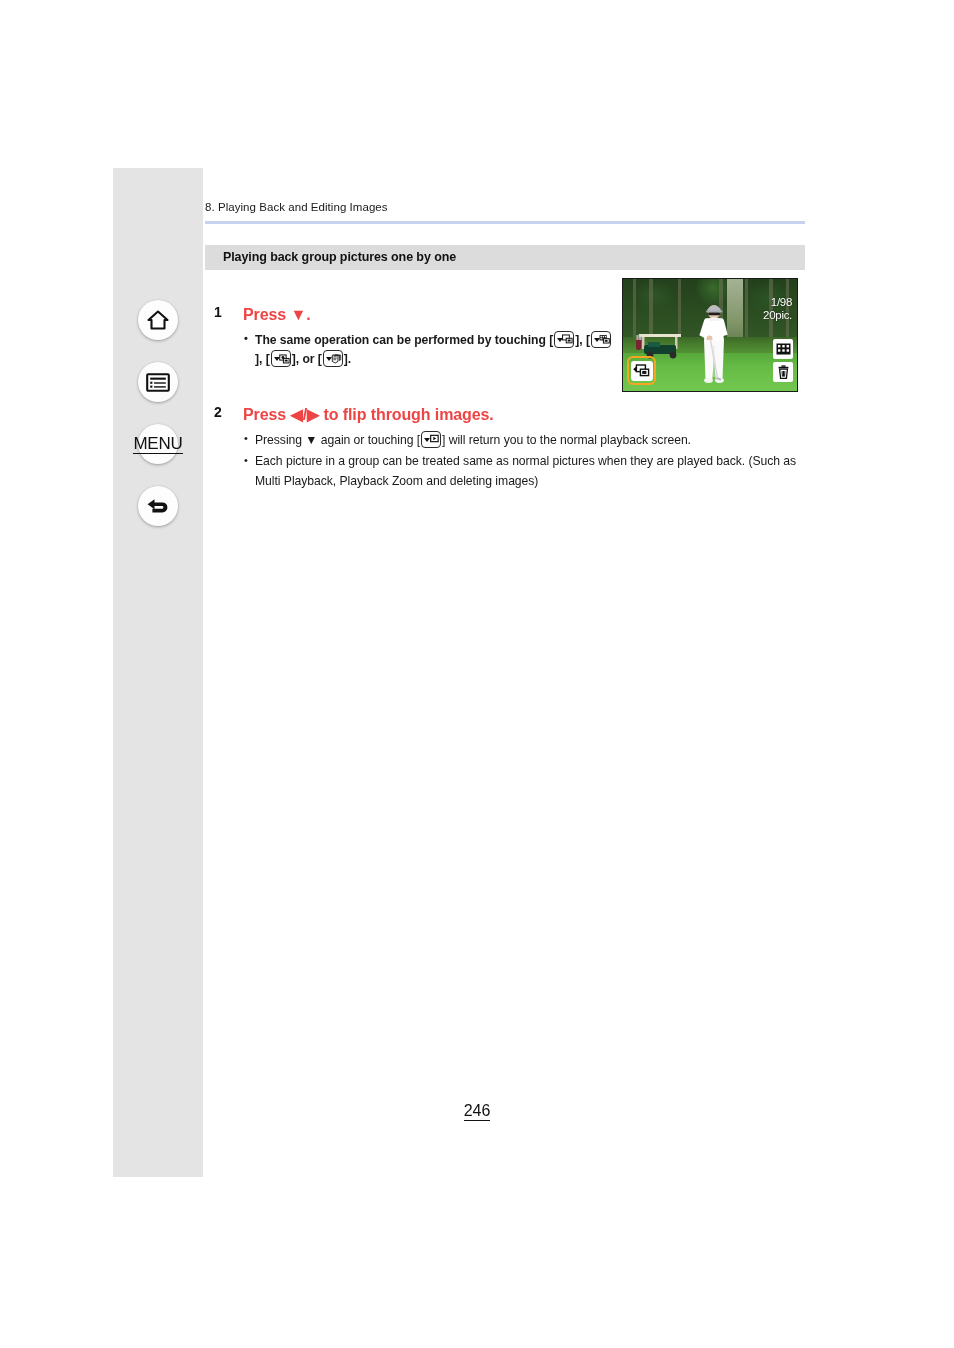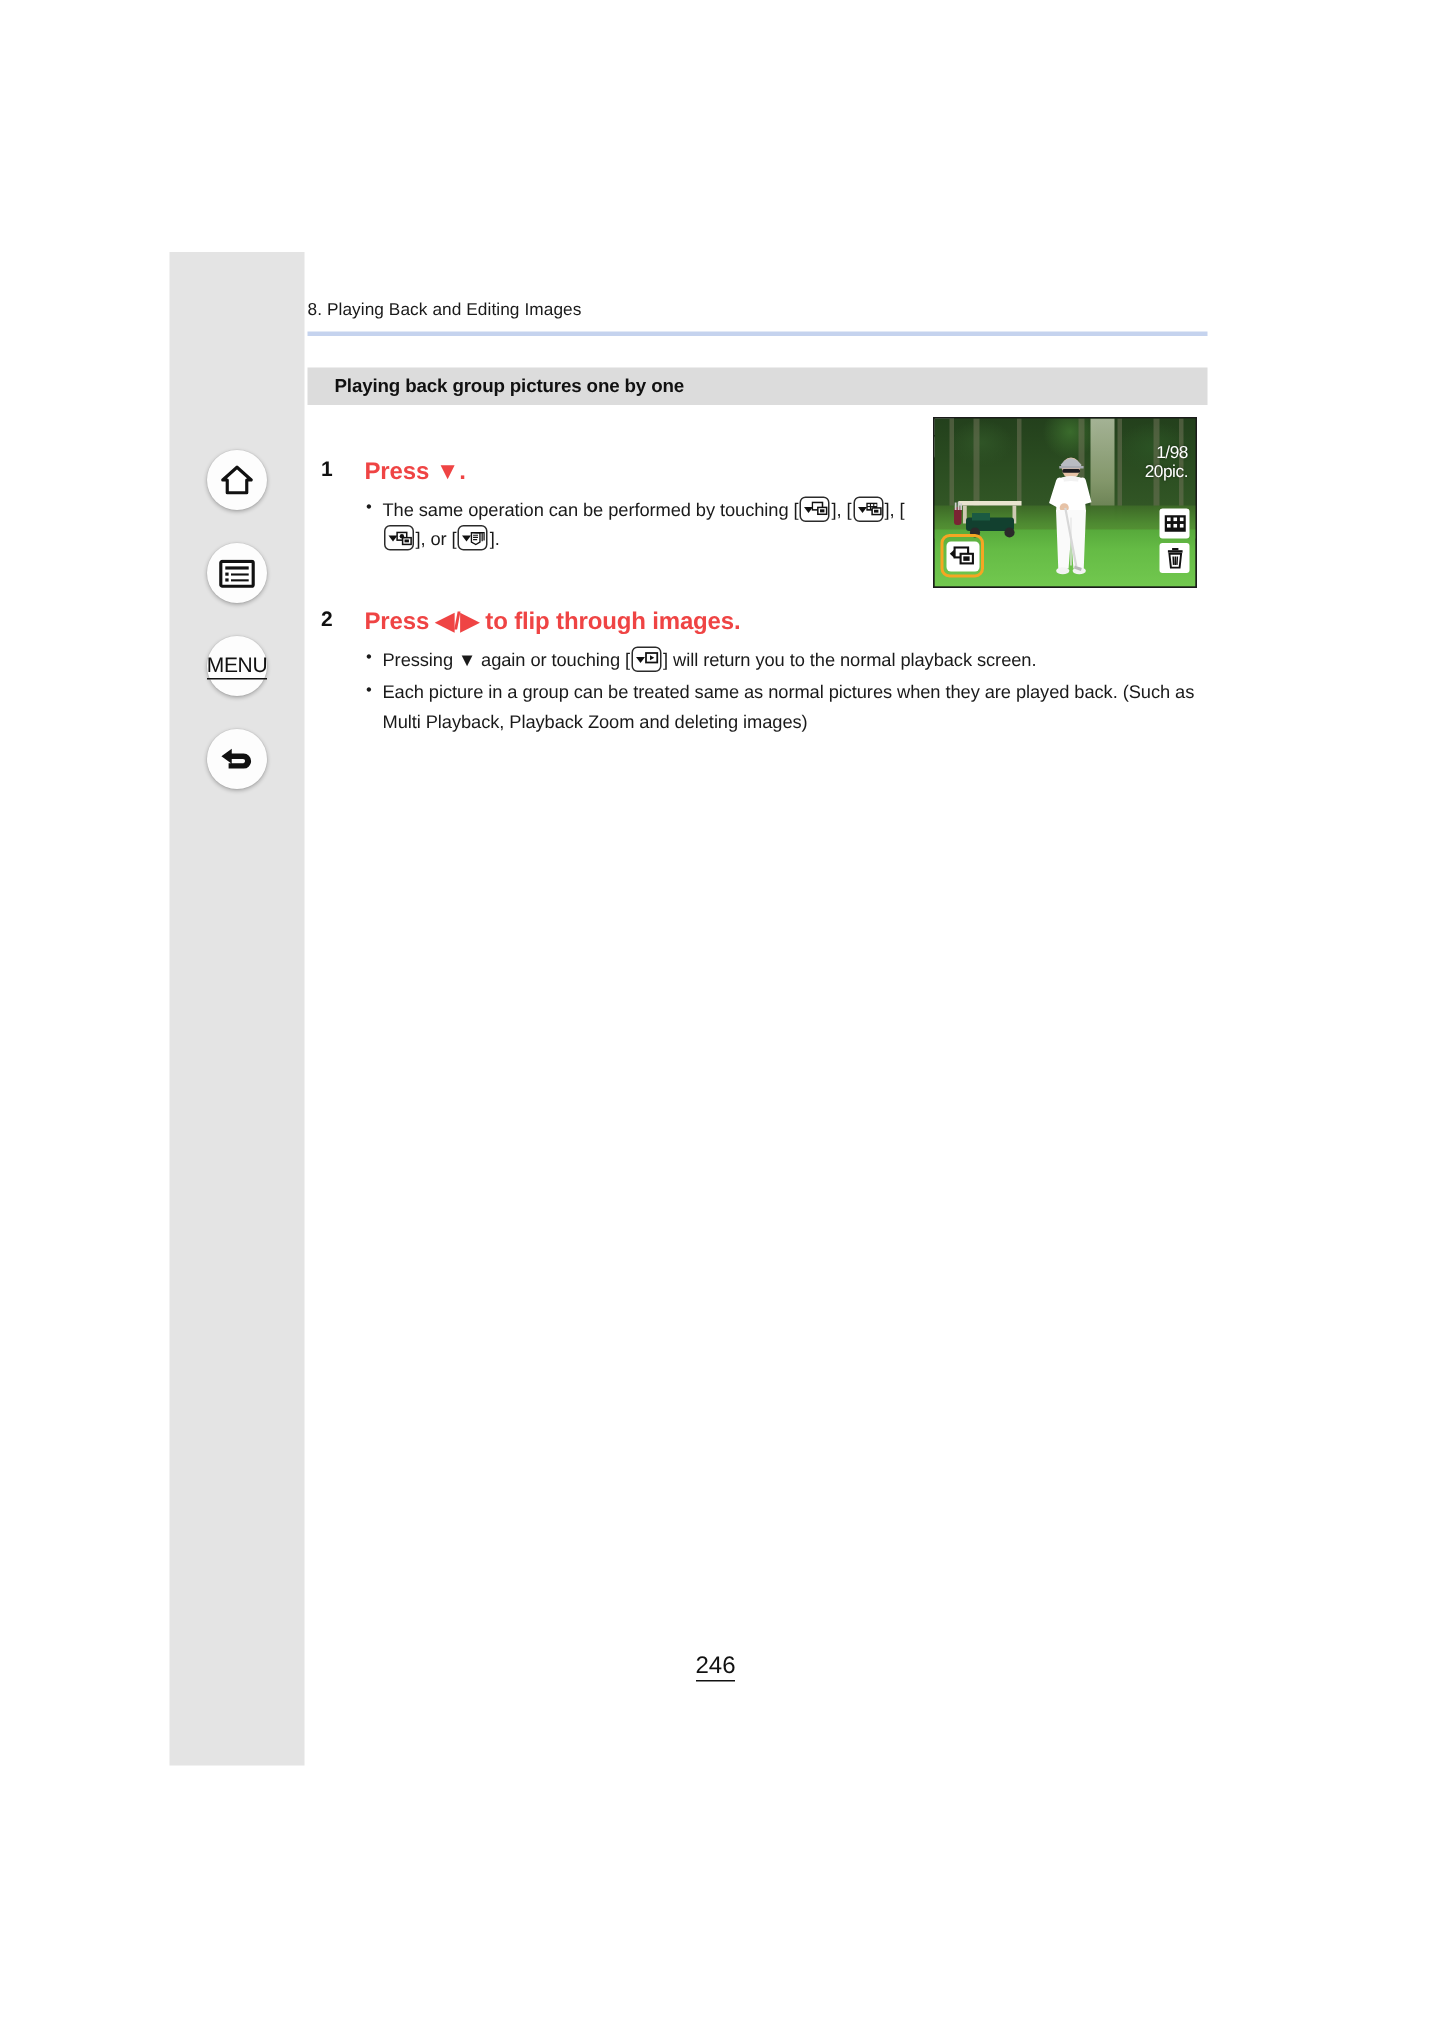--- a/index.html
+++ b/index.html
@@ -40,21 +40,21 @@
     border-radius: 50%;
     background: #fdfdfd;
     box-shadow: 0 1px 3px rgba(0,0,0,0.30), 0 0 0 0.5px rgba(0,0,0,0.04);
     display: flex;
     align-items: center;
     justify-content: center;
     cursor: pointer;
   }
   .nav-btn svg { display: block; }
   .nav-menu-text {
-    font-size: 14px;
+    font-size: 17px;
     font-weight: 400;
     color: #111;
     letter-spacing: -0.2px;
     border-bottom: 1.3px solid #111;
     line-height: 1.15;
     padding-bottom: 0px;
   }
 
   
   #content {
@@ -127,21 +127,21 @@
     letter-spacing: -0.05px;
     margin-bottom: 2px;
   }
   .bullet::before {
     content: "\2022";
     position: absolute;
     left: 1px;
     top: -0.5px;
     font-size: 11px;
   }
-  .step1-bullets { width: 370px; }
+  .step1-bullets { width: 370px; font-weight: bold; }
   .step2-bullets { width: 580px; }
 
   
   .ibox {
     display: inline-block;
     vertical-align: -4px;
     width: 20px;
     height: 17px;
     border: 1.1px solid #2b2b2b;
     border-radius: 4px;

